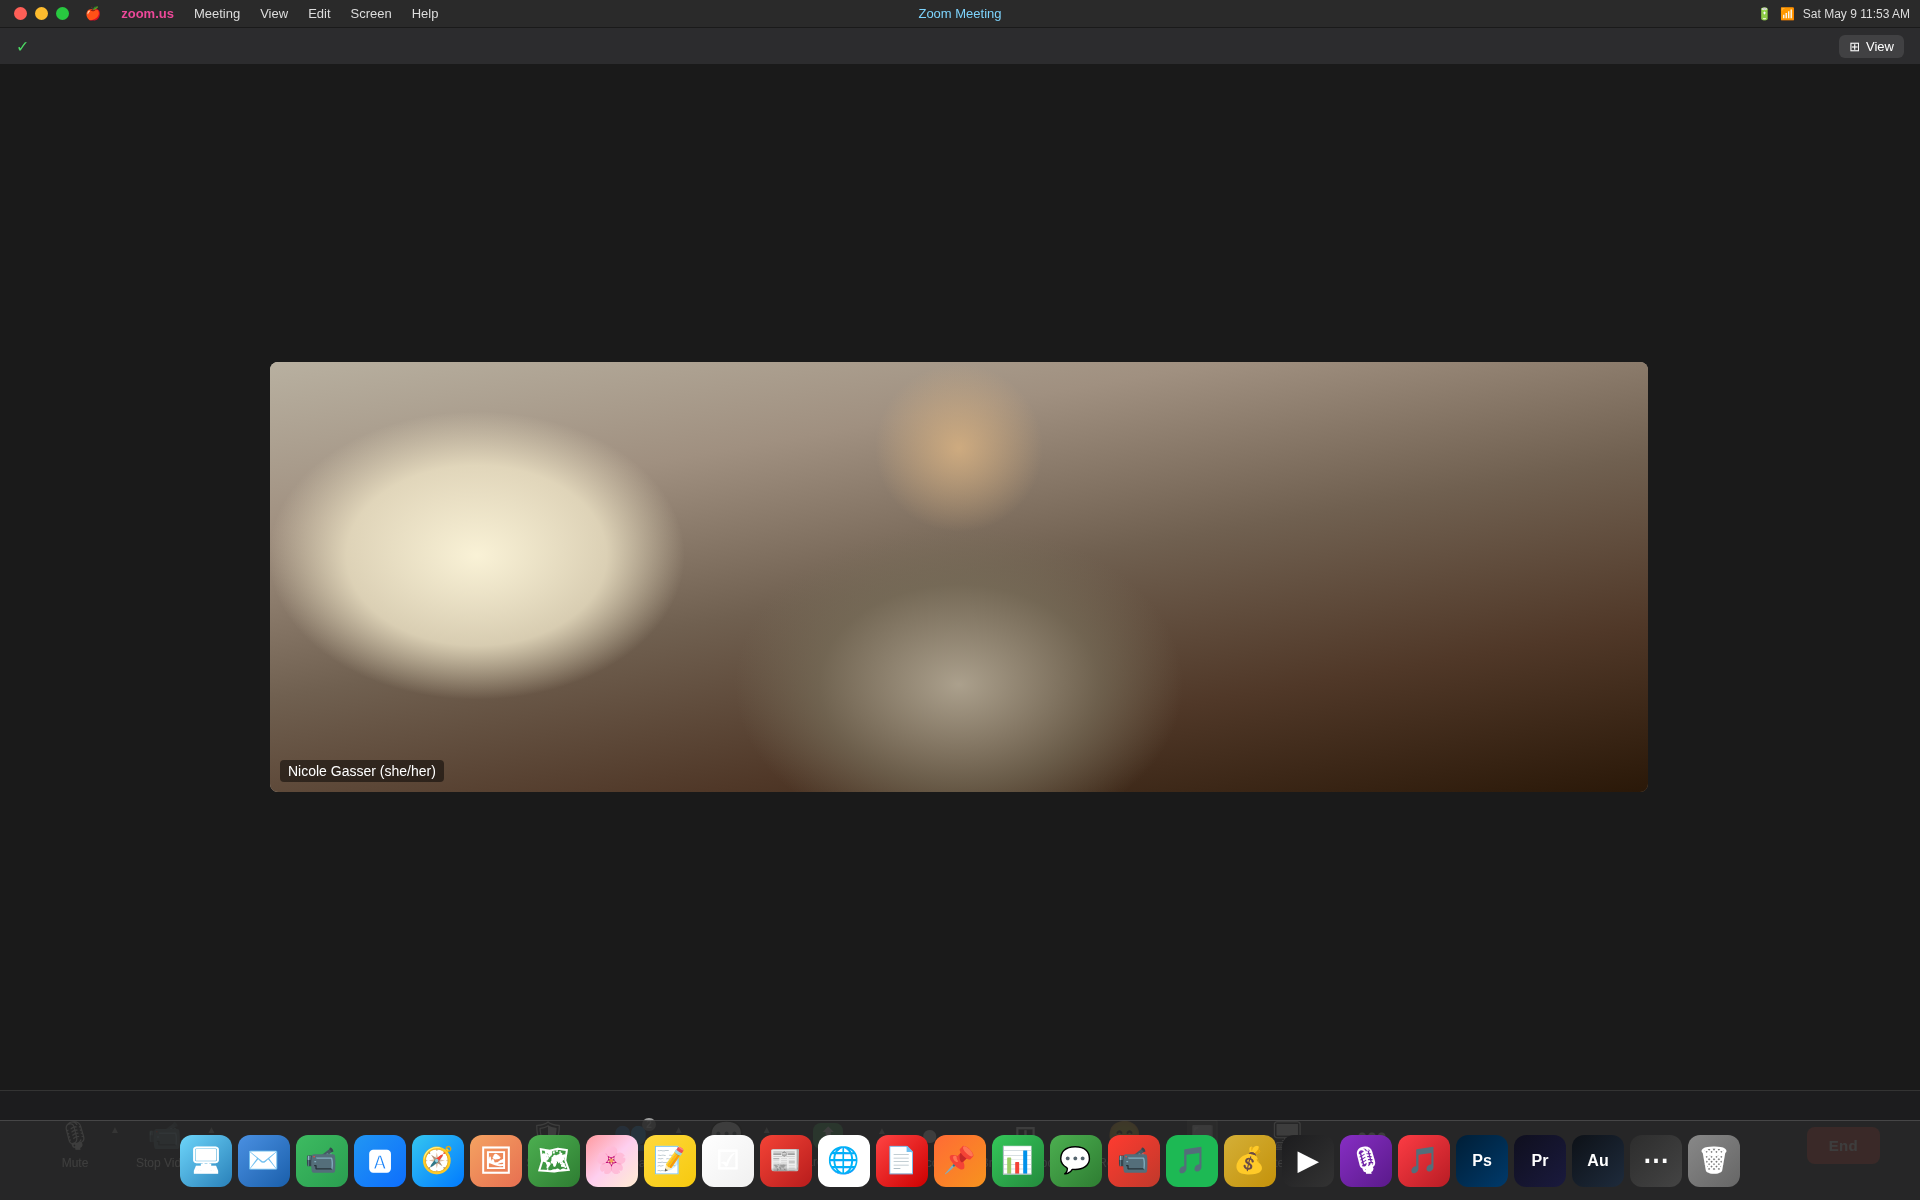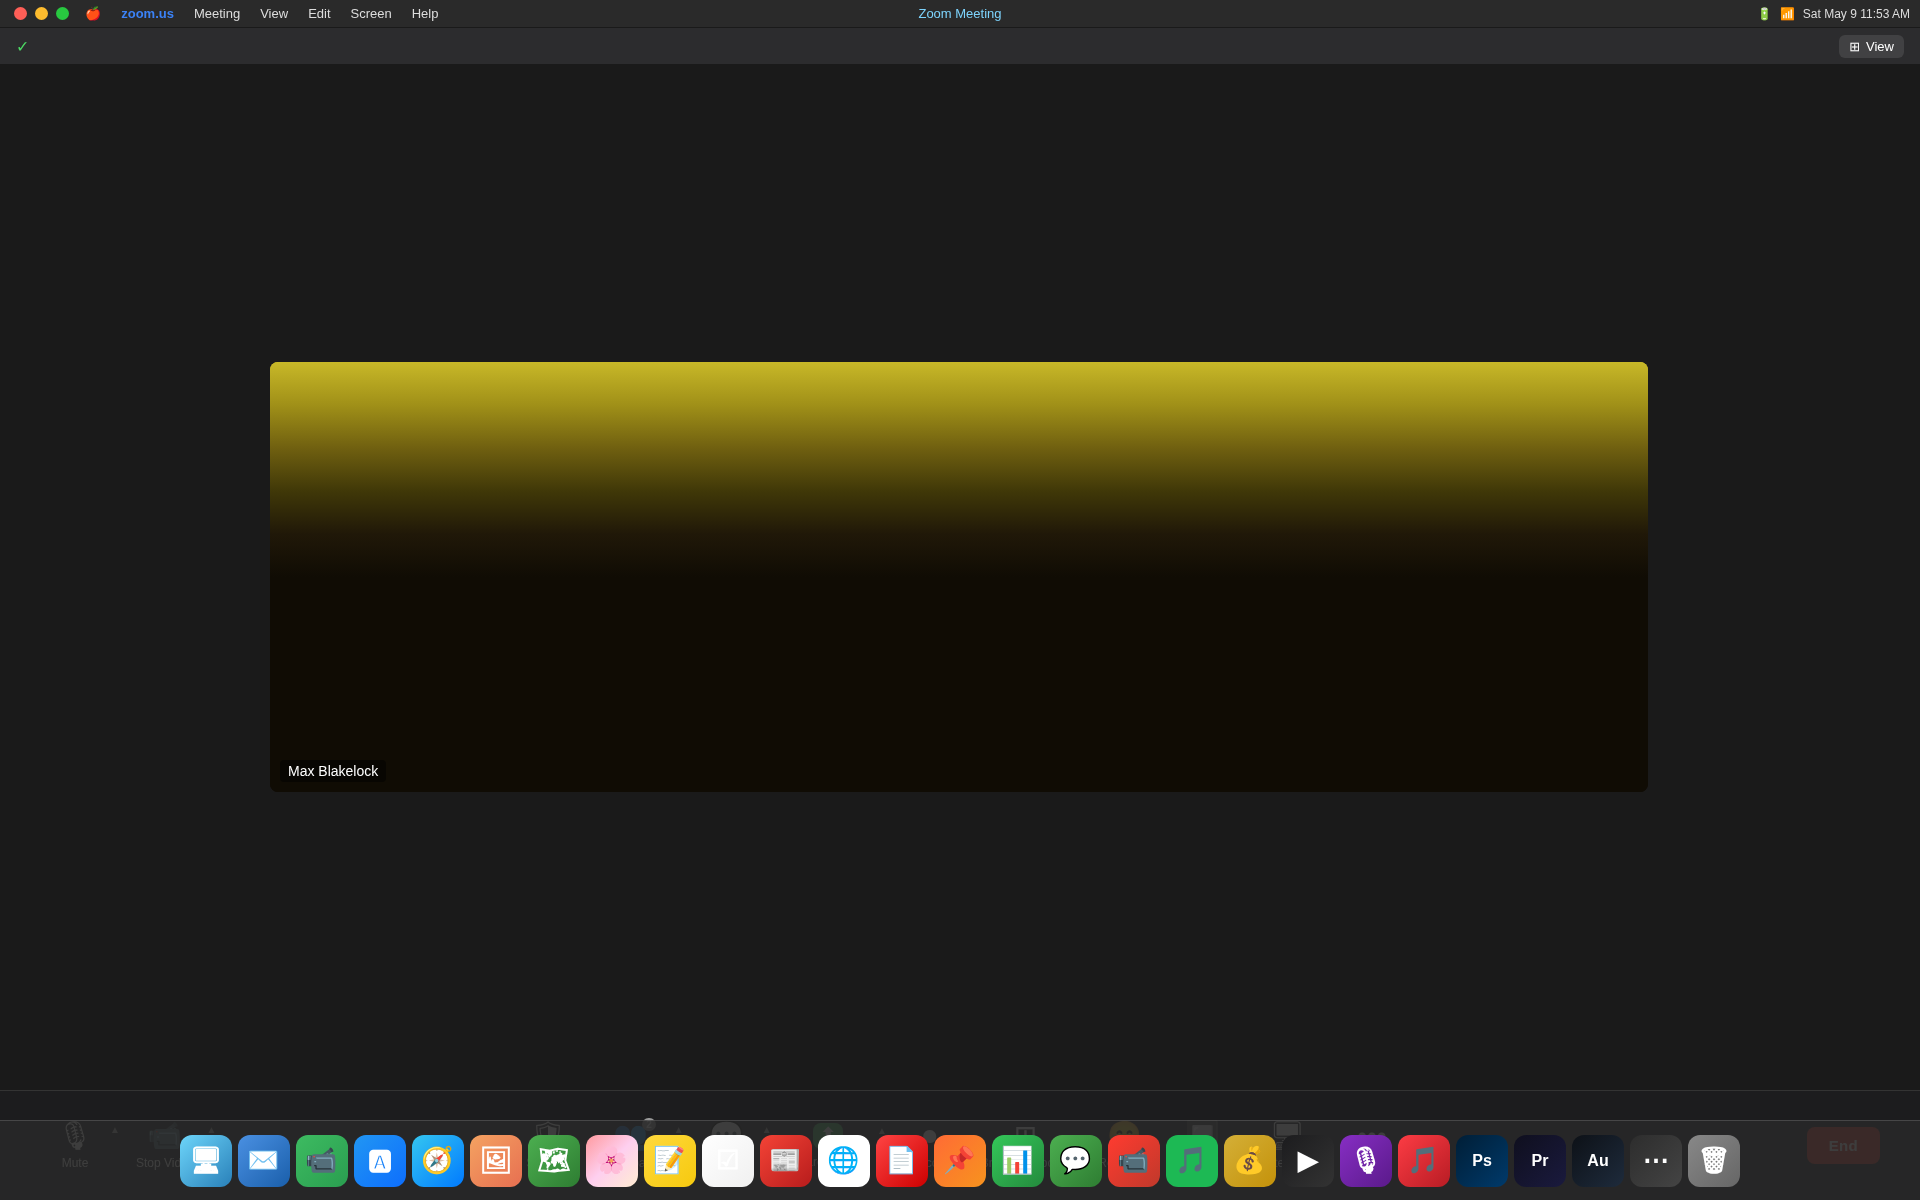--- a/index.html
+++ b/index.html
@@ -42,21 +42,21 @@
       position: absolute;
       left: 75px;
       gap: 0;
     }
     .mac-menu-item {
       color: #ddd;
       font-size: 13px;
       padding: 0 10px;
       cursor: default;
     }
-    .mac-menu-item.bold { font-weight: 600; color: #3b82f6; }
+    .mac-menu-item.bold { font-weight: 600; color: #ec4899; }
     .mac-status-right {
       position: absolute;
       right: 10px;
       display: flex;
       align-items: center;
       gap: 8px;
       color: #ddd;
       font-size: 12px;
     }
 
@@ -334,30 +334,32 @@
     <span class="zoom-secure-icon">✓</span>
     <div class="zoom-view-btn">
       <span>⊞</span>
       <span>View</span>
     </div>
   </div>
 
   <div class="video-area">
     <div class="video-grid">
 
-
       <div class="video-tile">
+        <div class="vid-sim-1" style="width:100%;height:100%;position:absolute;inset:0;"></div>
+
         <div style="position:absolute;inset:0;background:
-          linear-gradient(180deg, #c8b828 0%, #a09018 10%, #706010 20%, #403808 30%, #201808 40%, #100c04 50%),
-          radial-gradient(ellipse 200px 180px at 58% 55%, rgba(240,210,160,0.85) 0%, rgba(210,170,110,0.6) 40%, transparent 70%),
-          radial-gradient(ellipse 350px 400px at 75% 80%, rgba(160,120,80,0.4) 0%, transparent 60%),
-          linear-gradient(180deg, #d4c020 0%, #c0a018 15%, #806808 30%, #3c2c08 50%, #1c1008 70%, #0c0804 100%)
+          radial-gradient(ellipse 120px 120px at 50% 20%, rgba(220,180,130,0.8) 0%, transparent 70%),
+          radial-gradient(ellipse 280px 200px at 50% 75%, rgba(180,170,150,0.9) 0%, rgba(120,110,90,0.7) 50%, transparent 80%),
+          radial-gradient(ellipse 260px 180px at 15% 45%, rgba(255,248,220,0.95) 0%, rgba(240,230,200,0.8) 50%, transparent 80%),
+          linear-gradient(170deg, #b8b0a0 0%, #a09080 25%, #706050 50%, #503828 75%, #2a1808 100%)
           "></div>
-        <div class="name-label">Max Blakelock</div>
+        <div class="name-label">Nicole Gasser (she/her)</div>
       </div>
+
     </div>
   </div>
 
   <div class="toolbar">
     <div class="toolbar-wrapper">
 
       <div style="position:absolute;left:20px;display:flex;align-items:center;">
         <div class="tool-btn-with-arrow">
           <div class="tool-btn">
             <span class="tool-btn-icon">🎙</span>

